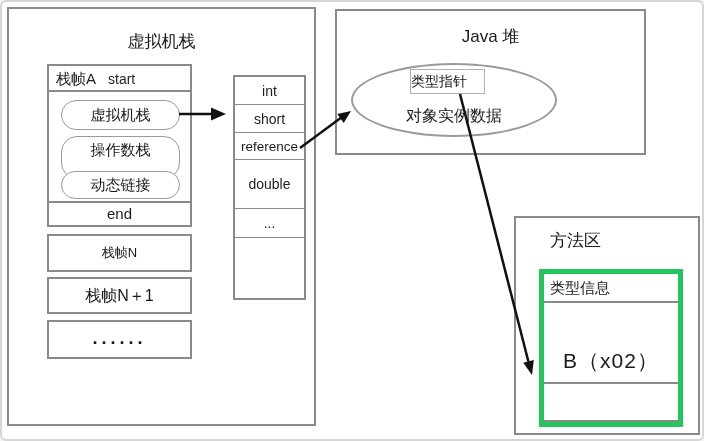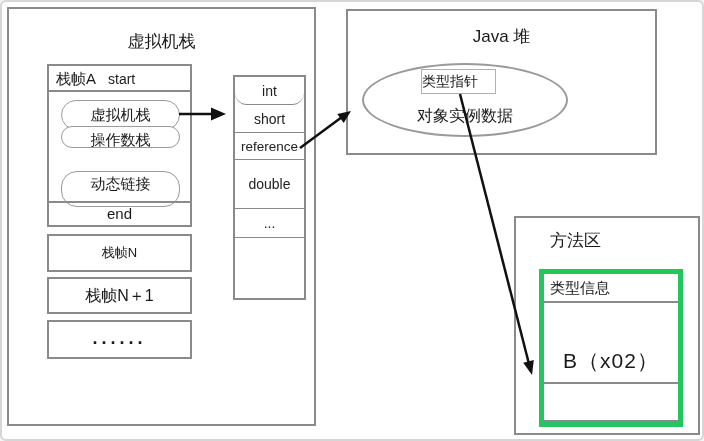--- a/index.html
+++ b/index.html
@@ -16,37 +16,37 @@
   .vm-box{left:5px;top:5px;width:309px;height:419px;}
   .vm-title{left:5px;top:28px;width:309px;font-size:17px;}
   
   .frame-a{left:45px;top:62px;width:145px;height:163px;}
   .fa-header{position:absolute;left:0;top:0;width:141px;height:26px;border-bottom:2px solid #8a8a8a;
     line-height:26px;padding-left:7px;font-size:15px;box-sizing:border-box;}
   .fa-header .en{margin-left:12px;font-size:14px;color:#222;}
   .pill{position:absolute;left:12px;width:119px;border:1.5px solid #9a9a9a;border-radius:16px;
     text-align:center;font-size:15px;box-sizing:border-box;background:#fff;}
   .pill1{top:34px;height:30px;line-height:27px;}
-  .pill2{top:60px;height:22px;line-height:26px;}
-  .pill3{top:105px;height:36px;line-height:25px;font-family:Liberation Serif, serif;}
+  .pill2{top:70px;height:43px;line-height:26px;}
+  .pill3{top:105px;height:28px;line-height:25px;}
   .fa-end{position:absolute;left:0;bottom:0;width:141px;height:24px;border-top:2px solid #8a8a8a;
     line-height:22px;text-align:center;font-size:15px;box-sizing:border-box;}
   
   .frame-n {left:45px;top:232px;width:145px;height:38px;line-height:34px;font-size:13px;}
   .frame-n1{left:45px;top:275px;width:145px;height:37px;line-height:33px;font-size:16px;}
   .frame-dots{left:45px;top:318px;width:145px;height:39px;line-height:33px;
     font-size:18px;font-weight:bold;letter-spacing:4px;}
   
   .type-col{left:231px;top:73px;width:73px;height:225px;display:flex;flex-direction:column;}
   .type-cell{border-bottom:1px solid #8a8a8a;text-align:center;font-size:14px;color:#222;
     display:flex;align-items:center;justify-content:center;box-sizing:border-box;}
-  .tc0{height:28px;border-radius:12px;}.tc1{height:28px;}.tc2{height:27px;font-size:13.5px;}
+  .tc0{height:28px;}.tc1{height:28px;}.tc2{height:27px;font-size:13.5px;}
   .tc3{height:49px;}.tc4{height:29px;}.tc5{flex:1;border-bottom:none;}
   
-  .heap-box{left:344px;top:7px;width:311px;height:146px;}
+  .heap-box{left:333px;top:7px;width:311px;height:146px;}
   .heap-title{position:absolute;left:0;top:14px;width:100%;text-align:center;font-size:17px;}
   .heap-ellipse{position:absolute;left:14px;top:52px;width:206px;height:74px;
     border:2px solid #9a9a9a;border-radius:50%;box-sizing:border-box;}
   .pointer-box{position:absolute;left:73px;top:58px;width:75px;height:25px;border:1.5px solid #b0b0b0;
     background:#fff;line-height:22px;text-align:left;font-size:14px;box-sizing:border-box;z-index:2;}
   .instance-label{position:absolute;left:14px;top:95px;width:206px;text-align:center;font-size:16px;}
   
   .method-box{left:512px;top:214px;width:186px;height:219px;}
   .method-title{position:absolute;left:34px;top:11px;font-size:17px;}
   .method-table{position:absolute;left:23px;top:51px;width:144px;height:158px;

